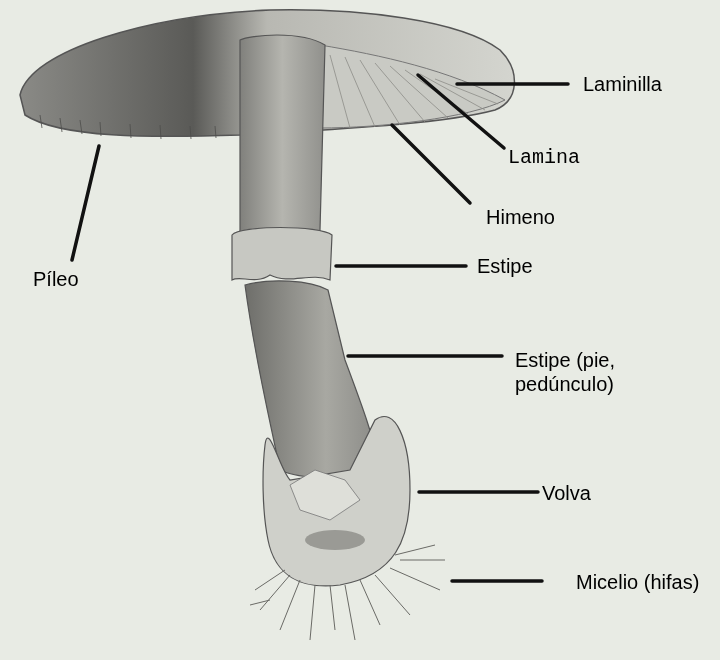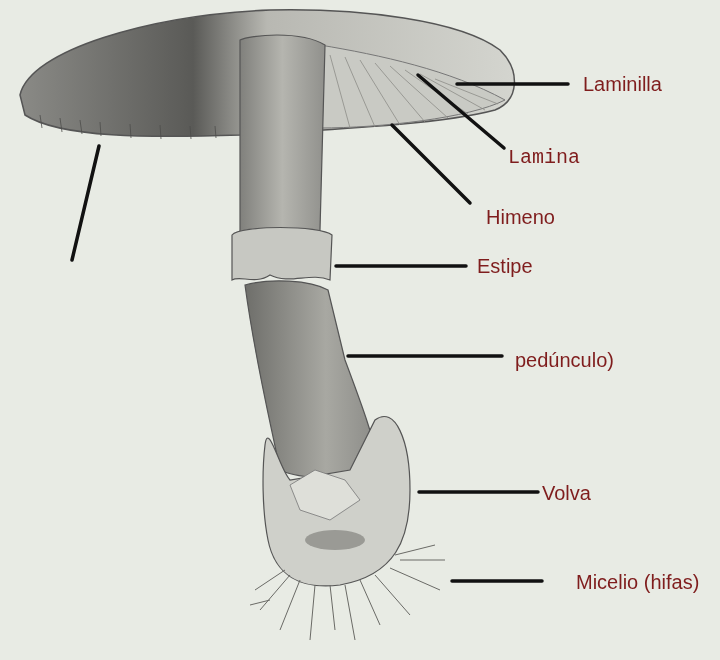--- a/index.html
+++ b/index.html
@@ -2,21 +2,21 @@
 <html><head>
 <meta charset="utf-8">
 <style>
   html, body { margin: 0; padding: 0; }
   body { width: 720px; height: 660px; background: #e8ebe4; overflow: hidden; position: relative; }
   #diagram { position: absolute; left: 0; top: 0; width: 720px; height: 660px; }
   .label {
     position: absolute;
     font-family: "Liberation Sans", sans-serif;
     font-size: 20px;
-    color: #7f1d1d;
+    color: #000000;
     line-height: 24px;
     white-space: nowrap;
   }
 </style>
 </head>
 <body>
 
 <svg id="diagram" width="720" height="660" viewBox="0 0 720 660" xmlns="http://www.w3.org/2000/svg">
   <defs>
     <linearGradient id="capGrad" x1="0" y1="0" x2="1" y2="0">
@@ -100,19 +100,21 @@
     <line x1="348" y1="356" x2="502" y2="356"></line>
     <line x1="419" y1="492" x2="538" y2="492"></line>
     <line x1="452" y1="581" x2="542" y2="581"></line>
   </g>
 </svg>
 
 <div class="label" style="left:583px;top:72px;">Laminilla</div>
 <div class="label" style="left:508px;top:146px;font-family:Liberation Mono, monospace;">Lamina</div>
 <div class="label" style="left:478px;top:205px;margin-left:8px;">Himeno</div>
 <div class="label" style="left:33px;top:267px;">
+  <div>Píleo</div>
 </div>
 <div class="label" style="left:477px;top:254px;">Estipe</div>
 <div class="label" style="left:515px;top:348px;">
+  <div>Estipe (pie,</div>
   <div>pedúnculo)</div>
 </div>
 <div class="label" style="left:542px;top:481px;">Volva</div>
 <div class="label" style="left:576px;top:570px;">Micelio (hifas)</div>
 
 </body></html>

